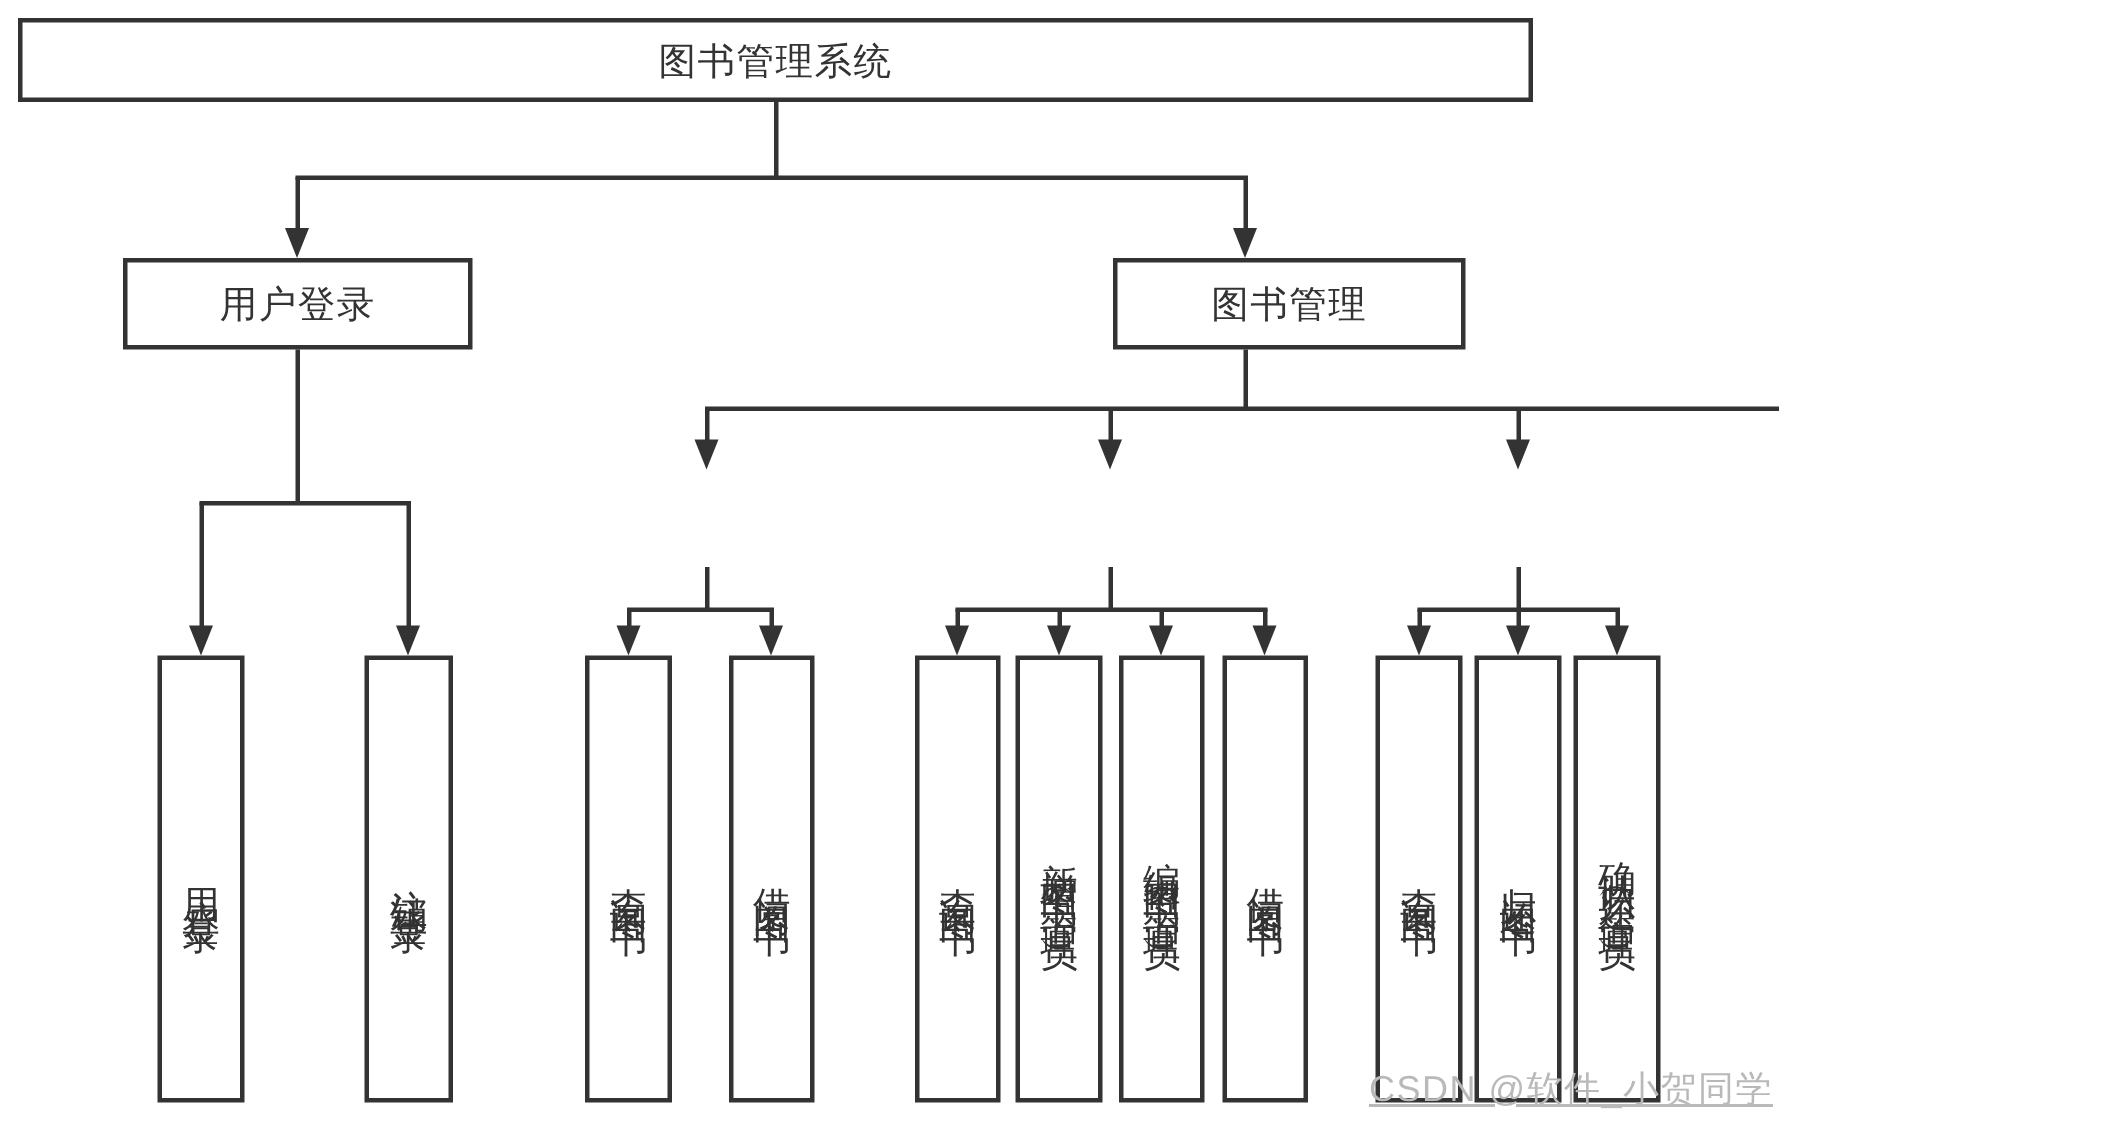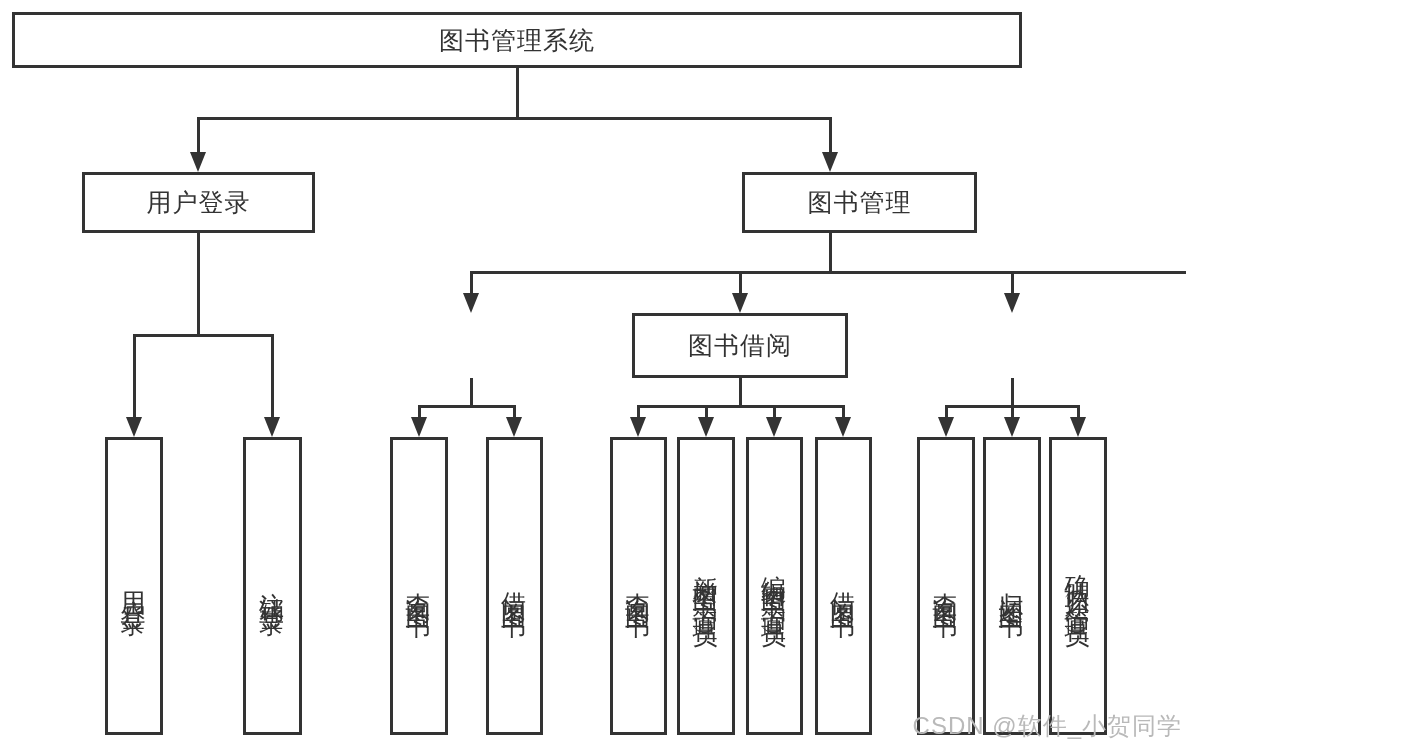--- a/index.html
+++ b/index.html
@@ -49,33 +49,33 @@
   }
   .watermark {
     position: absolute;
     top: 710px;
     right: 4px;
     font-size: 24px;
     letter-spacing: 1px;
     color: var(--wm-color, #b9b9b9);
     z-index: 5;
     pointer-events: none;
+    text-decoration: underline;
   }
 </style>
 </head>
 <body>
 
 <div id="canvas" style="--line-color: #333333; --text-color: #333333; --box-bg: #ffffff; --page-bg: #ffffff; --wm-color: #b9b9b9;">
 
   <div class="node hbox" style="left:12px; top:12px; width:1010px; height:56px;">图书管理系统</div>
 
   <div class="node hbox" style="left:82px; top:172px; width:233px; height:61px;">用户登录</div>
   <div class="node hbox" style="left:712px; top:172px; width:235px; height:61px;margin-left:30px;">图书管理</div>
 
-  <div class="node hbox" style="left:632px; top:313px; width:216px; height:65px;">图书借阅</div>
 
   <div class="node vbox" style="left:105px; top:437px; width:58px; height:298px;">
     <span>用户登录</span>
     </div>
   <div class="node vbox" style="left:243px; top:437px; width:59px; height:298px;">
     <span>注销登录</span>
     </div>
 
   <div class="node vbox" style="left:390px; top:437px; width:58px; height:298px;">
     <span>查询图书</span>

